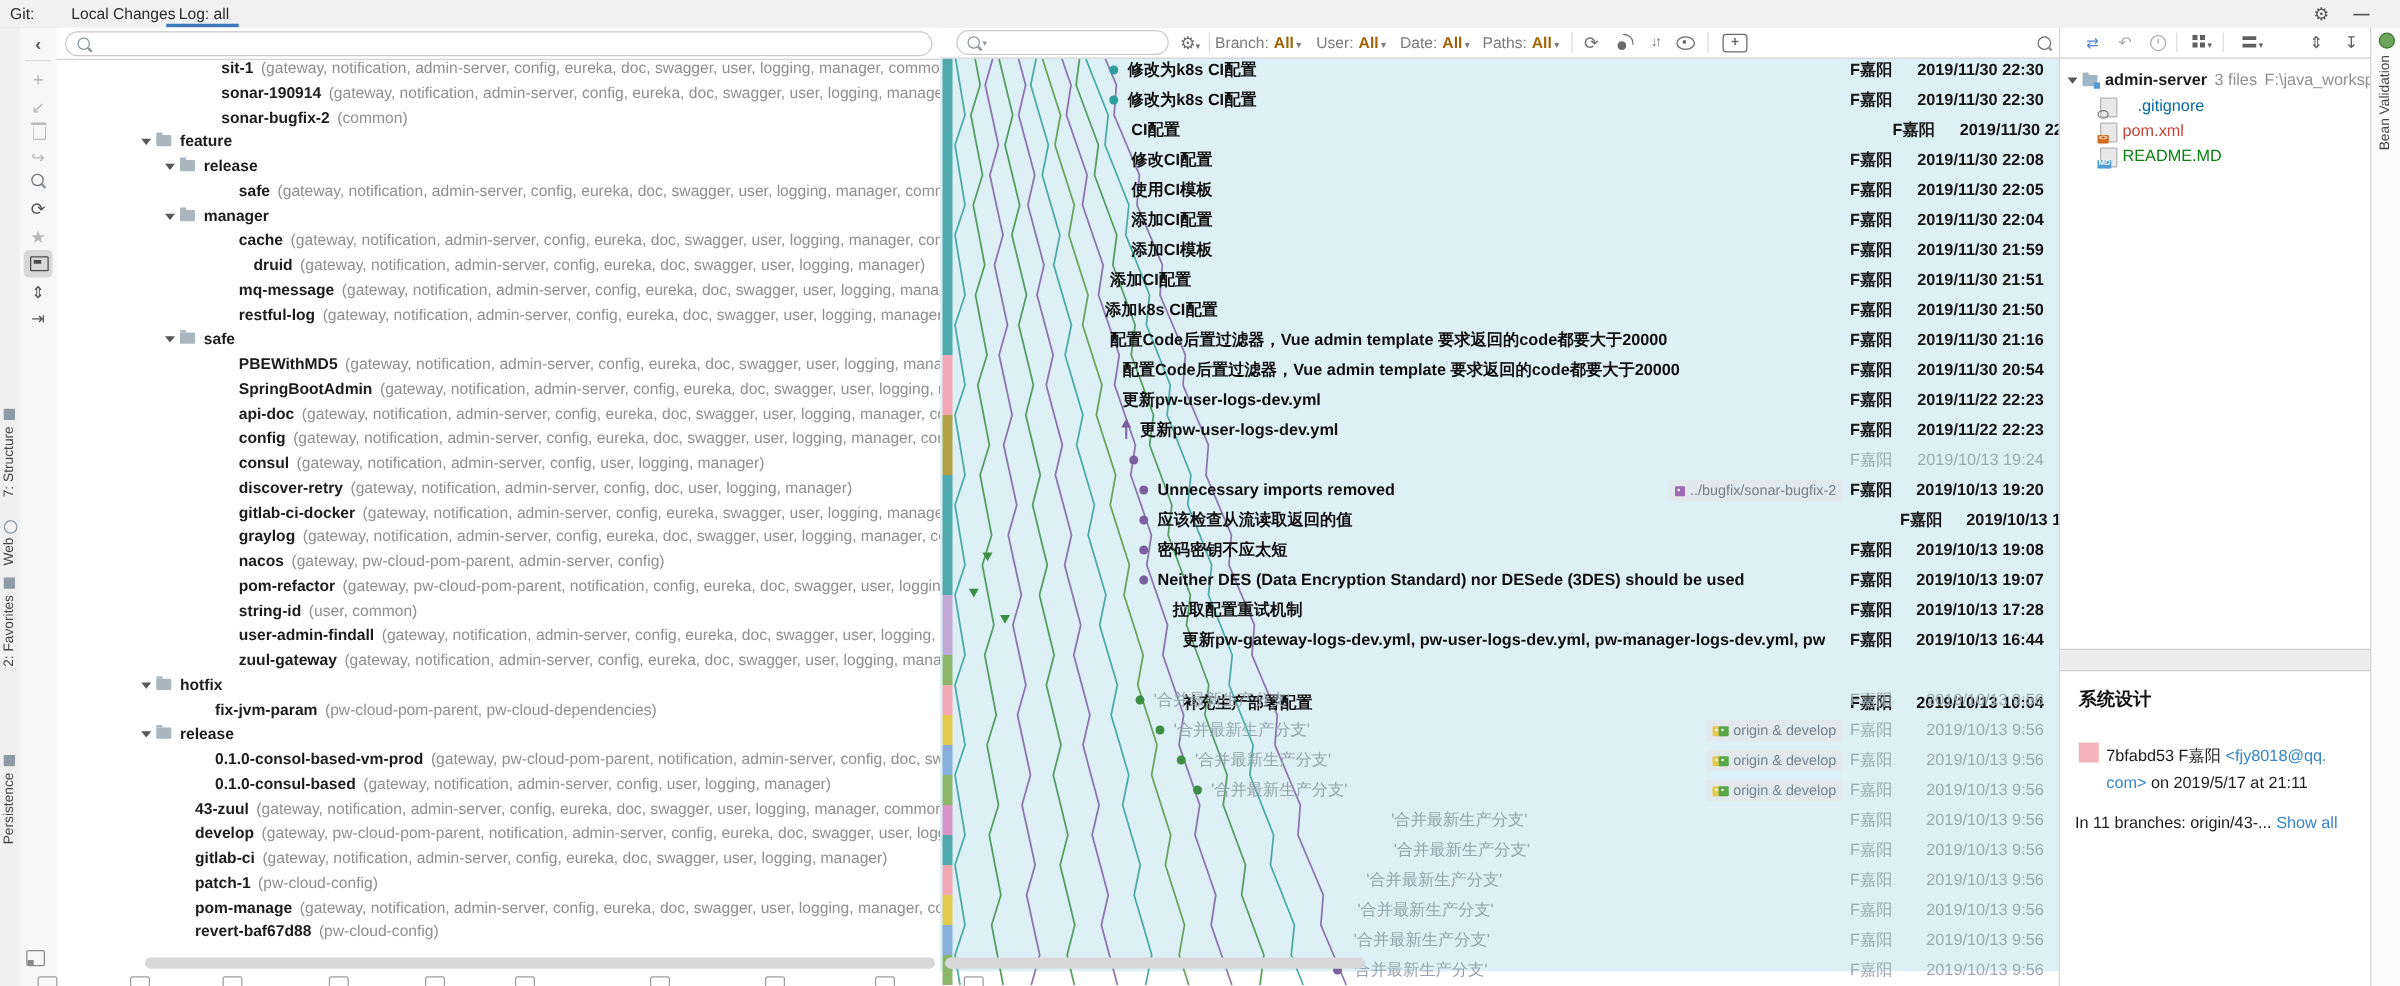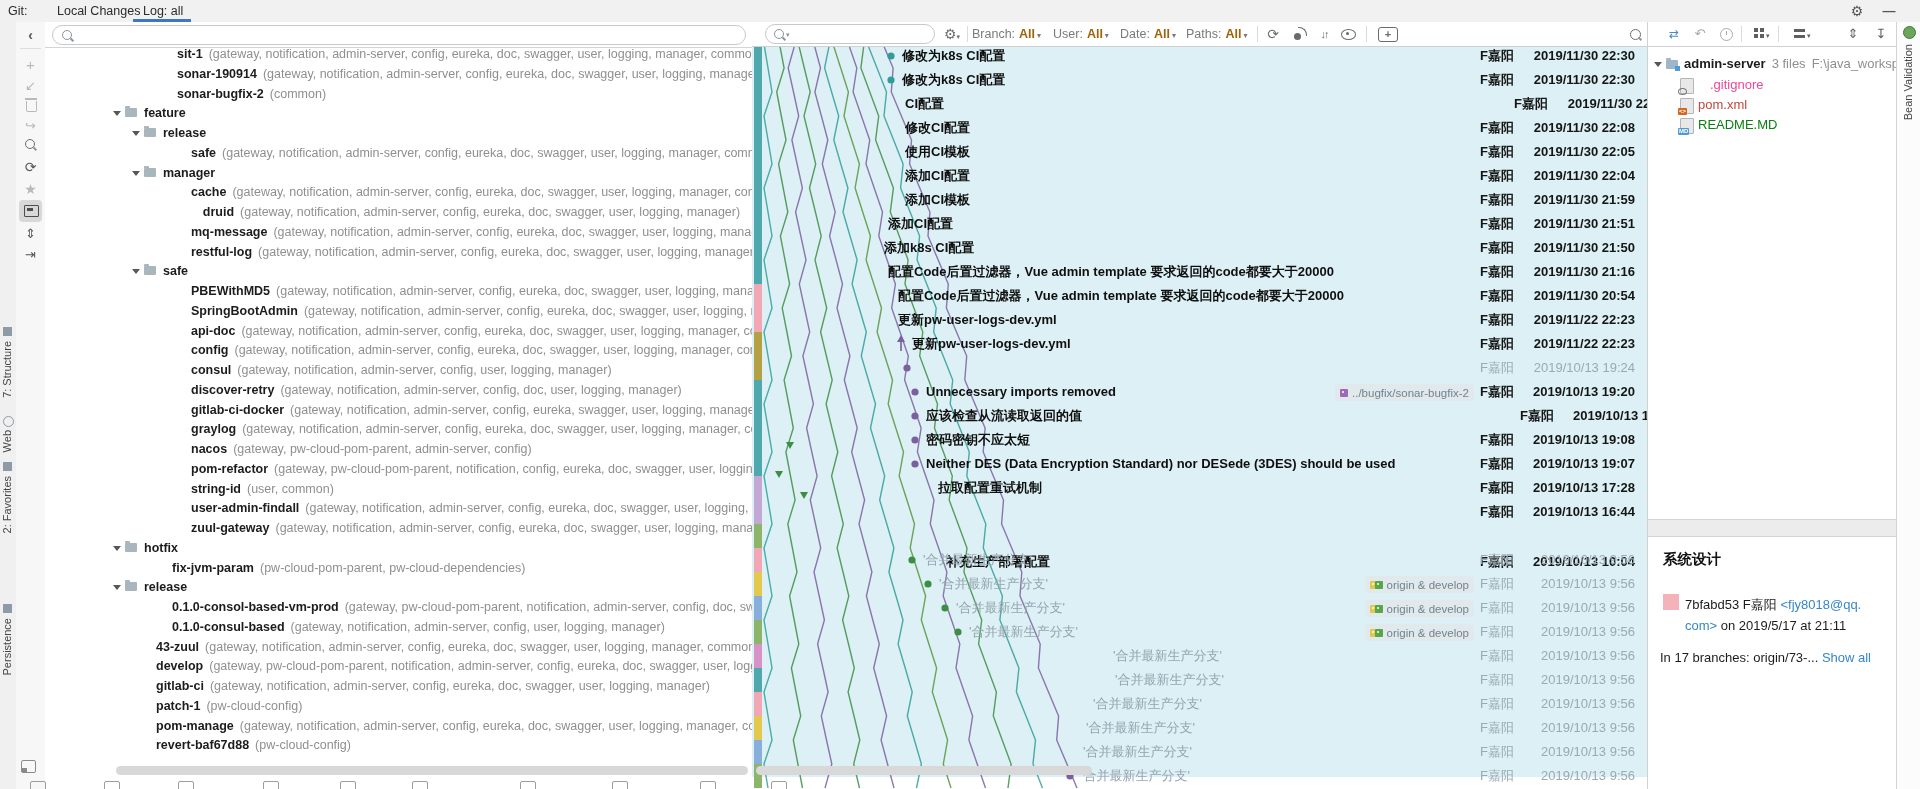--- a/index.html
+++ b/index.html
@@ -354,20 +354,21 @@
           <span class="lmsg" style="left:174px;max-width:548px">Neither DES (Data Encryption Standard) nor DESede (3DES) should be used</span>
           <span class="lauthor">F嘉阳</span>
           <span class="ldate">2019/10/13 19:07</span>
         </div>
         <div class="lrow" style="top: 430px;">
           <span class="lmsg" style="left:186px;max-width:536px">拉取配置重试机制</span>
           <span class="lauthor">F嘉阳</span>
           <span class="ldate">2019/10/13 17:28</span>
         </div>
         <div class="lrow" style="top: 454px;">
+          <span class="lmsg" style="left:194px;max-width:528px">更新pw-gateway-logs-dev.yml, pw-user-logs-dev.yml, pw-manager-logs-dev.yml, pw</span>
           <span class="lauthor">F嘉阳</span>
           <span class="ldate">2019/10/13 16:44</span>
         </div>
         <div class="lrow" style="top: 504px;">
           <span class="lmsg" style="left:194px;max-width:528px">补充生产部署配置</span>
           <span class="lauthor">F嘉阳</span>
           <span class="ldate">2019/10/13 10:04</span>
         </div>
         <div class="lrow gray" style="top: 502px;">
           <span class="lmsg" style="left:171px;max-width:551px">'合并最新生产分支'</span>
@@ -451,39 +452,39 @@
       <span style="position:absolute;left:159px;top:10px;font-size:7px;color:#5f5f5f;">▾</span>
       <span class="tbico" style="left:196px;color:#5f5f5f;">⇕</span>
       <span class="tbico" style="left:224px;color:#5f5f5f;">↧</span>
     </div>
     <div id="rows-files">
         <div class="drow" style="top: 32px;"><span class="tarrow" style="left:6px;top:8px;"></span><span class="tfolder" style="left:18px;top:6px;background:#9FB6C8;">
             <span style="position:absolute;right:-2px;bottom:-2px;width:5px;height:5px;background:#4F9BD6;"></span>
           </span><span style="margin-left:36px;font-weight:700;color:#1c1c1c;">admin-server</span><span style="color:#8F8F8F;margin-left:6px;">3 files</span><span style="color:#8F8F8F;margin-left:6px;">F:\java_worksp</span></div>
         <div class="drow" style="top: 53px;"><span class="fico" style="left:32px;">
             <span class="fbadge" style="background:transparent;border:1px solid #777;border-radius:50%;width:5px;height:5px;"></span>
-          </span><span style="margin-left:62px;color:#ec4899;">.gitignore</span></div>
+          </span><span style="margin-left:62px;color:#0369a1;">.gitignore</span></div>
         <div class="drow" style="top: 73px;"><span class="fico" style="left:32px;">
             <span class="fbadge" style="background:#D2691E">&lt;&gt;</span>
           </span><span style="margin-left:50px;color:#C0483C;">pom.xml</span></div>
         <div class="drow" style="top: 93px;"><span class="fico" style="left:32px;">
             <span class="fbadge" style="background:#4F9BD6">MD</span>
           </span><span style="margin-left:50px;color:#0A8010;">README.MD</span></div>
       </div>
     <div class="splitter" style="top:497px;height:16px;"></div>
     <div>
       <div class="abs" style="left:15px;top:528px;font-size:14.5px;font-weight:700;color:#111;">系统设计</div>
       <div class="abs" style="left:15px;top:572px;width:16px;height:16px;background:#F4B3BA;"></div>
       <div class="abs" style="left:37px;top:572px;width:200px;font-size:13px;color:#1c1c1c;line-height:21px;">
         <span>7bfabd53</span>&nbsp;<span>F嘉阳</span>
         <span class="blue">&lt;fjy8018@qq.</span><br>
         <span class="blue">com&gt;</span><span> on 2019/5/17 at 21:11</span>
       </div>
       <div class="abs" style="left:12px;top:628px;font-size:13px;color:#1c1c1c;">
-        <span>In 17 branches: origin/73-... </span><span class="blue">Show all</span>
+        <span>In 11 branches: origin/43-... </span><span class="blue">Show all</span>
       </div>
     </div>
   </div>
 
   <div class="abs" id="rstrip">
     <span class="abs" style="left:6px;top:4px;width:11px;height:11px;border-radius:50%;background:#6EA55C;border:1px solid #3F7A33;"></span>
     <span class="vtab" style="left:5px;top:22px;">Bean Validation</span>
   </div>
 
   <div id="bottomicons">

